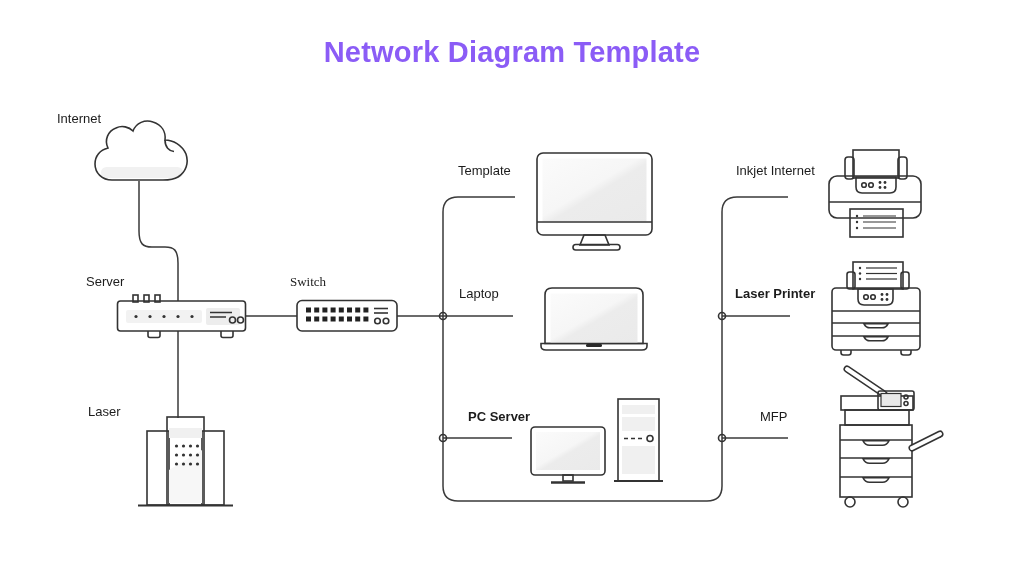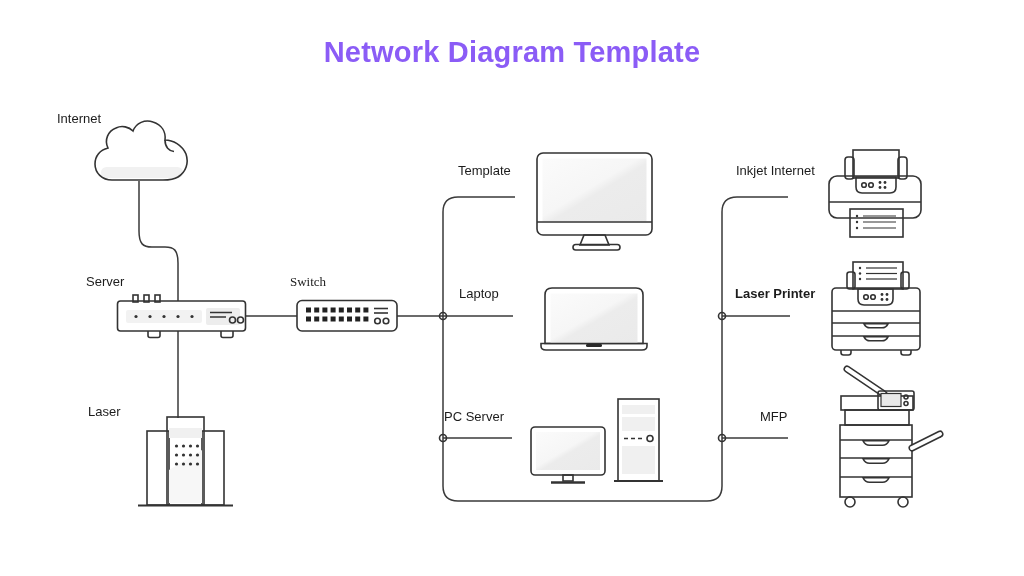--- a/index.html
+++ b/index.html
@@ -244,18 +244,18 @@
       <circle class="stroke" fill="#fff" stroke-width="1.4" cx="722" cy="438" r="3.5"></circle>
     </g>
   </svg>
 
   <div class="lbl" style="left:57px;top:111px;">Internet</div>
   <div class="lbl" style="left:86px;top:274px;">Server</div>
   <div class="lbl" style="left:290px;top:274px;font-family:Liberation Serif, serif;">Switch</div>
   <div class="lbl" style="left:88px;top:404px;">Laser</div>
   <div class="lbl" style="left:458px;top:163px;">Template</div>
   <div class="lbl" style="left:459px;top:286px;">Laptop</div>
-  <div class="lbl" style="left:444px;top:409px;">PC Server</div>
+  <div class="lbl" style="left:468px;top:409px;font-weight:bold;">PC Server</div>
   <div class="lbl" style="left:736px;top:163px;">Inkjet Internet</div>
   <div class="lbl" style="left:735px;top:286px;font-weight:bold;">Laser Printer</div>
   <div class="lbl" style="left:760px;top:409px;">MFP</div>
 
 </div>
 
 </body></html>

